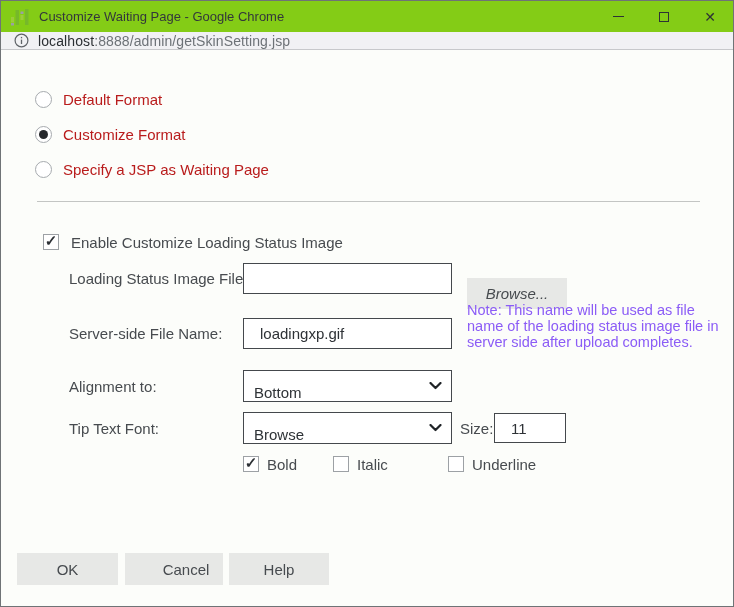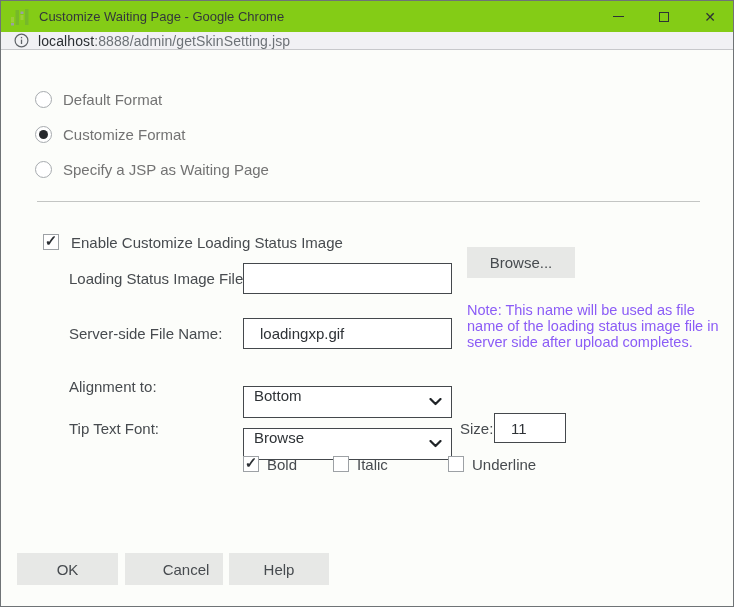--- a/index.html
+++ b/index.html
@@ -39,21 +39,21 @@
   .url-rest { color:#6d7277; }
 
   
   .radio-row { position:absolute; left:34px; height:20px; display:flex; align-items:center; }
   .radio {
     width:17px; height:17px; border-radius:50%;
     border:1px solid #a6aaae; background:#fff; position:relative; flex:0 0 auto;
   }
   .radio .dot { display:none; position:absolute; inset:3px; border-radius:50%; background:#26292c; }
   .radio.checked .dot { display:block; }
-  .radio-label { margin-left:11px; font-size:15px; color:#737373; white-space:nowrap; }
+  .radio-label { margin-left:11px; font-size:15px; color:#b91c1c; white-space:nowrap; }
 
   .divider { position:absolute; left:36px; top:200px; width:663px; height:1px; background:#c3c5c3; }
 
   
   .checkbox {
     width:16px; height:16px; border:1px solid #9da1a5; background:#fff;
     display:flex; align-items:center; justify-content:center; flex:0 0 auto;
   }
   .check-glyph { display:none; font-size:15px; font-weight:bold; color:#2c3034; margin-top:-2px; }
   .checkbox.checked .check-glyph { display:block; }
@@ -72,22 +72,22 @@
     position:absolute; border:none; background:#e7e8e6;
     font-family:"Liberation Sans", sans-serif; font-size:15px; color:#474b4f;
     display:flex; align-items:center; justify-content:center; cursor:default;
   }
   .note {
     position:absolute; left:466px; top:301px; width:254px;
     font-size:14.5px; line-height:16px; color:#8b5cf6;
   }
   .select {
     position:absolute; border:1px solid #44484c; background:#fff;
-    display:flex; align-items:flex-start; padding:0 10px;
-    font-size:15px; color:#2e3236;margin-top:16px;
+    display:flex; align-items:flex-end; padding:0 10px;
+    font-size:15px; color:#2e3236;
   }
   .select .chev { position:absolute; right:9px; top:50%; margin-top:-4px; }
 </style>
 </head>
 <body>
 
 <div class="window">
 
   <div class="titlebar">
     <svg class="app-icon" viewBox="0 0 20 20">
@@ -140,21 +140,21 @@
 
   <div class="cb-row" style="left:42px; top:232px;">
     <span class="checkbox checked">
         <span class="check-glyph">✓</span>
       </span>
     <span class="cb-label">Enable Customize Loading Status Image</span>
   </div>
 
   <div class="field-label" style="top:269px;">Loading Status Image File:</div>
   <input class="text-input" style="left: 242px; top: 262px; width: 209px; height: 31px;" value="">
-  <button class="btn" style="left:466px; top:246px; width:108px; height:31px;">Browse...</button>
+  <button class="btn" style="left:466px; top:277px; width:100px; height:31px;font-style:italic;">Browse...</button>
 
   <div class="field-label" style="top:324px;">Server-side File Name:</div>
   <input class="text-input" style="left: 242px; top: 317px; width: 209px; height: 31px;" value="loadingxp.gif">
   <div class="note">Note: This name will be used as file name of the loading status image file in server side after upload completes.</div>
 
   <div class="field-label" style="top:377px;">Alignment to:</div>
   <div class="select" style="left:242px; top:369px; width:209px; height:32px;">
     <span>Bottom</span>
     <svg class="chev" width="13" height="8" viewBox="0 0 13 8">
       <path d="M1.5 1 L6.5 6 L11.5 1" fill="none" stroke="#1f2327" stroke-width="2.2" stroke-linecap="round" stroke-linejoin="round"></path>

